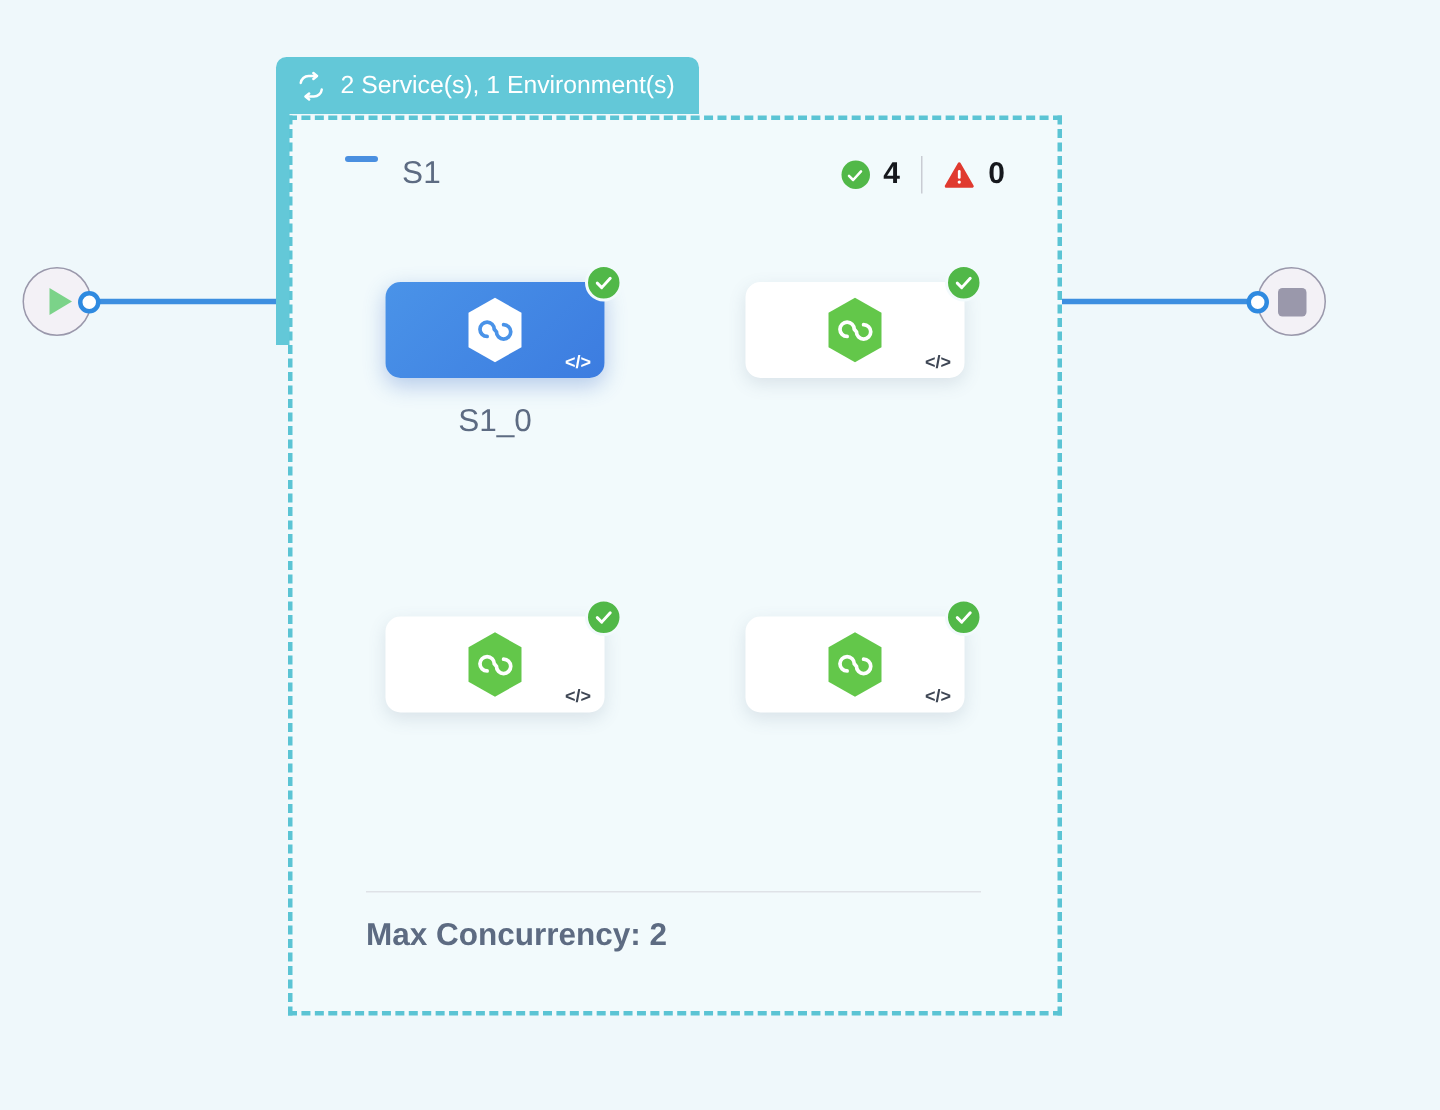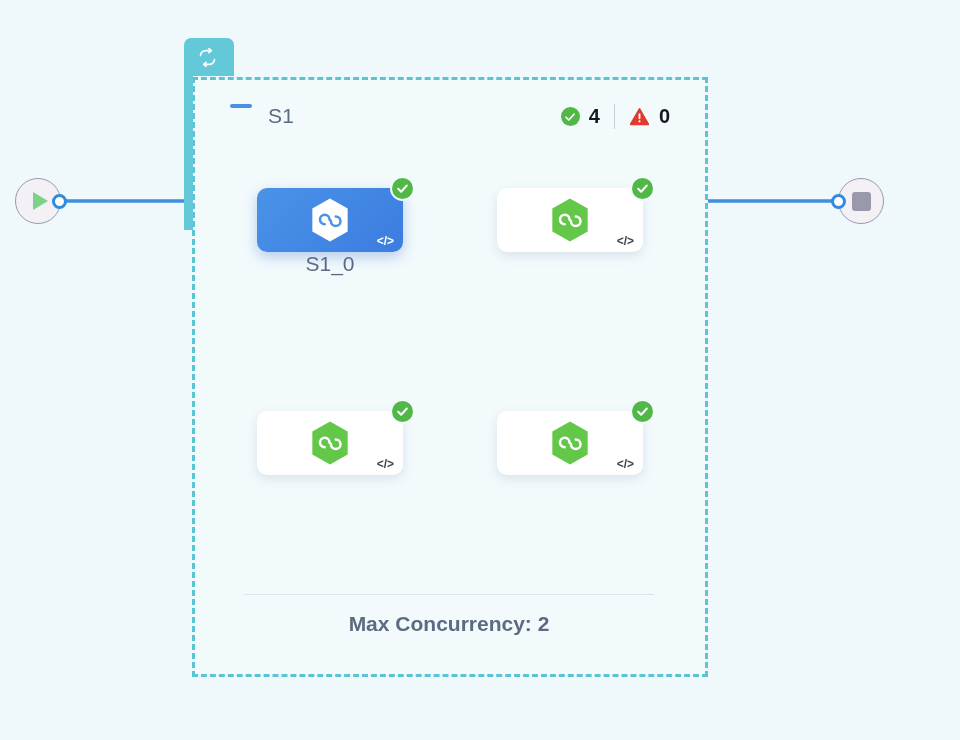--- a/index.html
+++ b/index.html
@@ -193,20 +193,21 @@
     right: -12px; top: -12px;
     width: 25px; height: 25px;
     border-radius: 50%;
     background: #51b848;
     border: 2px solid #f2fafc;
     box-sizing: border-box;
     display: flex; align-items: center; justify-content: center;
     z-index: 3;
   }
   .svc-label {
+    margin-top: 17px;
     text-align: center;
     width: 146px;
     font-size: 21px;
     color: #5d6b82;
   }
 
   
   #footer-divider {
     position: absolute;
     left: 244px;
@@ -214,21 +215,21 @@
     width: 410px;
     height: 1px;
     background: #dfe2e7;
     z-index: 5;
   }
   #max-concurrency {
     position: absolute;
     left: 244px;
     top: 612px;
     width: 410px;
-    text-align: center;
+    text-align: left;
     font-size: 21px;
     font-weight: bold;
     color: #5d6b82;
     z-index: 5;
   }
 </style>
 </head>
 <body>
 
 <div id="canvas">
@@ -243,20 +244,21 @@
 
   <div id="group-header">
     <span style="display:flex;align-items:center;">
       <svg width="21" height="21" viewBox="0 0 24 24" fill="none" stroke="#ffffff" stroke-width="1.9" stroke-linecap="round" stroke-linejoin="round">
         <path d="M4 9.5 A6 6 0 0 1 10 4.2 L16 4.2"></path>
         <polyline points="13.6,1.9 16.4,4.2 13.6,6.5"></polyline>
         <path d="M20 14.5 A6 6 0 0 1 14 19.8 L8 19.8"></path>
         <polyline points="10.4,22.1 7.6,19.8 10.4,17.5"></polyline>
       </svg>
     </span>
+    <span id="group-header-title">2 Service(s), 1 Environment(s)</span>
   </div>
 
   <div id="group-title-row">
     <span id="collapse-icon"></span>
     <span id="group-name">S1</span>
 
     <span id="status-counters">
       <span class="badge-check">
         <svg width="12" height="12" viewBox="0 0 24 24" fill="none" stroke="#ffffff" stroke-width="3.4" stroke-linecap="round" stroke-linejoin="round">
           <polyline points="4,12.5 9.5,18 20,6.5"></polyline>

